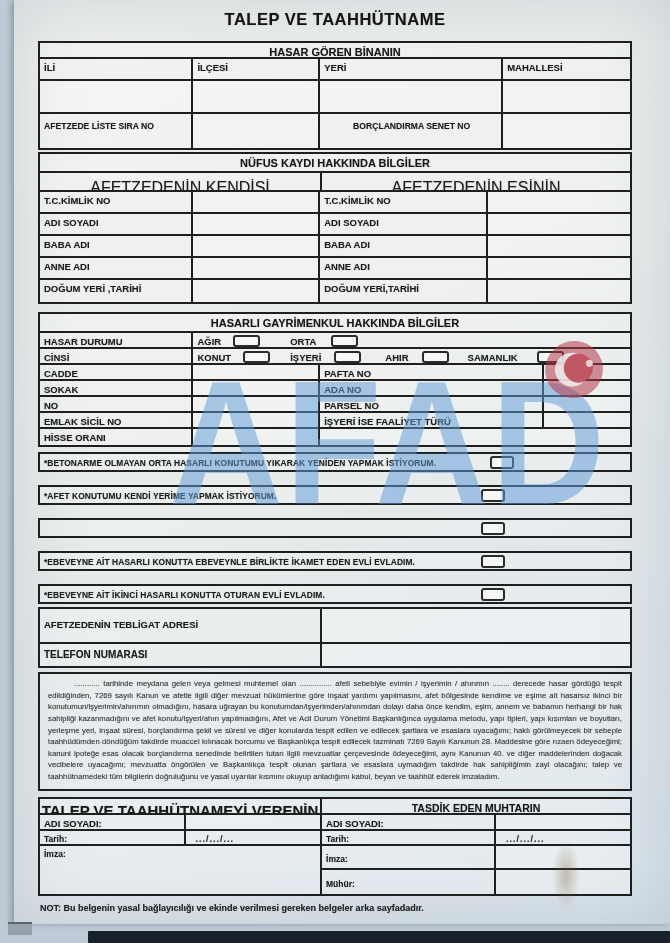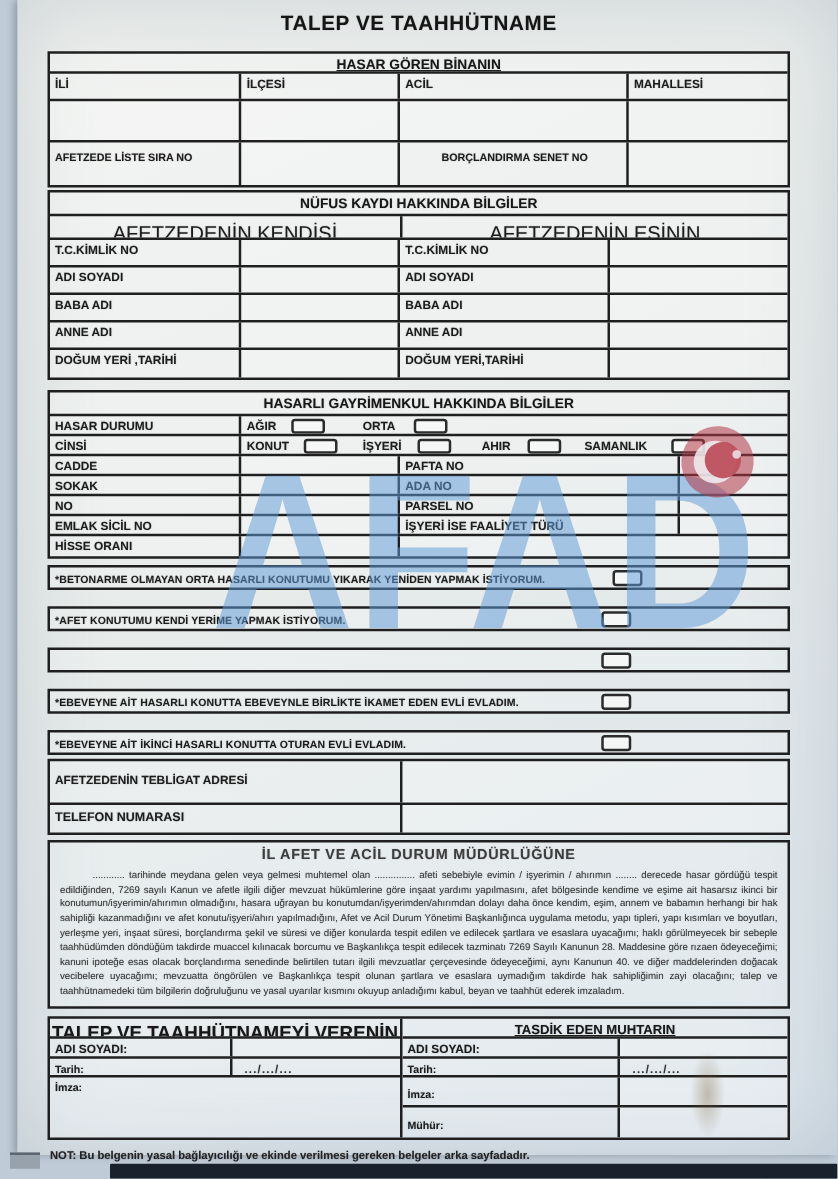--- a/index.html
+++ b/index.html
@@ -102,21 +102,21 @@
 
   <div class="page-title">TALEP VE TAAHHÜTNAME</div>
 
   <div class="tbl mt12">
     <div class="row h20">
       <div class="hdr">HASAR GÖREN BİNANIN</div>
     </div>
     <div class="row g4a h22">
       <div class="lbl">İLİ</div>
       <div class="lbl">İLÇESİ</div>
-      <div class="lbl">ACİL</div>
+      <div class="lbl">YERİ</div>
       <div class="lbl">MAHALLESİ</div>
     </div>
     <div class="row g4a h33">
       <div class="fill"></div>
       <div class="fill"></div>
       <div class="fill"></div>
       <div class="fill"></div>
     </div>
     <div class="row g4a h26">
       <div class="lbl lbl-sm" style="padding-top:7px">AFETZEDE LİSTE SIRA NO</div>
@@ -248,21 +248,20 @@
       <div class="lbl" style="padding-top:10px">AFETZEDENİN TEBLİGAT ADRESİ</div>
       <div class="fill"></div>
     </div>
     <div class="row ghalf h22">
       <div class="lbl" style="padding-top:5px;font-size:10px">TELEFON NUMARASI</div>
       <div class="fill"></div>
     </div>
   </div>
 
   <div class="petition">
-    <div class="petition-heading">İL AFET VE ACİL DURUM MÜDÜRLÜĞÜNE</div>
     <div class="petition-body">............ tarihinde meydana gelen veya gelmesi muhtemel olan ............... afeti sebebiyle evimin / işyerimin / ahırımın ........ derecede hasar gördüğü tespit edildiğinden, 7269 sayılı Kanun ve afetle ilgili diğer mevzuat hükümlerine göre inşaat yardımı yapılmasını, afet bölgesinde kendime ve eşime ait hasarsız ikinci bir konutumun/işyerimin/ahırımın olmadığını, hasara uğrayan bu konutumdan/işyerimden/ahırımdan dolayı daha önce kendim, eşim, annem ve babamın herhangi bir hak sahipliği kazanmadığını ve afet konutu/işyeri/ahırı yapılmadığını, Afet ve Acil Durum Yönetimi Başkanlığınca uygulama metodu, yapı tipleri, yapı kısımları ve boyutları, yerleşme yeri, inşaat süresi, borçlandırma şekil ve süresi ve diğer konularda tespit edilen ve edilecek şartlara ve esaslara uyacağımı; haklı görülmeyecek bir sebeple taahhüdümden döndüğüm takdirde muaccel kılınacak borcumu ve Başkanlıkça tespit edilecek tazminatı 7269 Sayılı Kanunun 28. Maddesine göre rızaen ödeyeceğimi; kanuni ipoteğe esas olacak borçlandırma senedinde belirtilen tutarı ilgili mevzuatlar çerçevesinde ödeyeceğimi, aynı Kanunun 40. ve diğer maddelerinden doğacak vecibelere uyacağımı; mevzuatta öngörülen ve Başkanlıkça tespit olunan şartlara ve esaslara uymadığım takdirde hak sahipliğimin zayi olacağını; talep ve taahhütnamedeki tüm bilgilerin doğruluğunu ve yasal uyarılar kısmını okuyup anladığımı kabul, beyan ve taahhüt ederek imzaladım.</div>
   </div>
 
   <div class="tbl" style="margin-top:6px">
     <div class="row ghalf">
 
       <div>
         <div class="row h20">
           <div class="hdr" style="font-size:15px">TALEP VE TAAHHÜTNAMEYİ VERENİN</div>
         </div>

